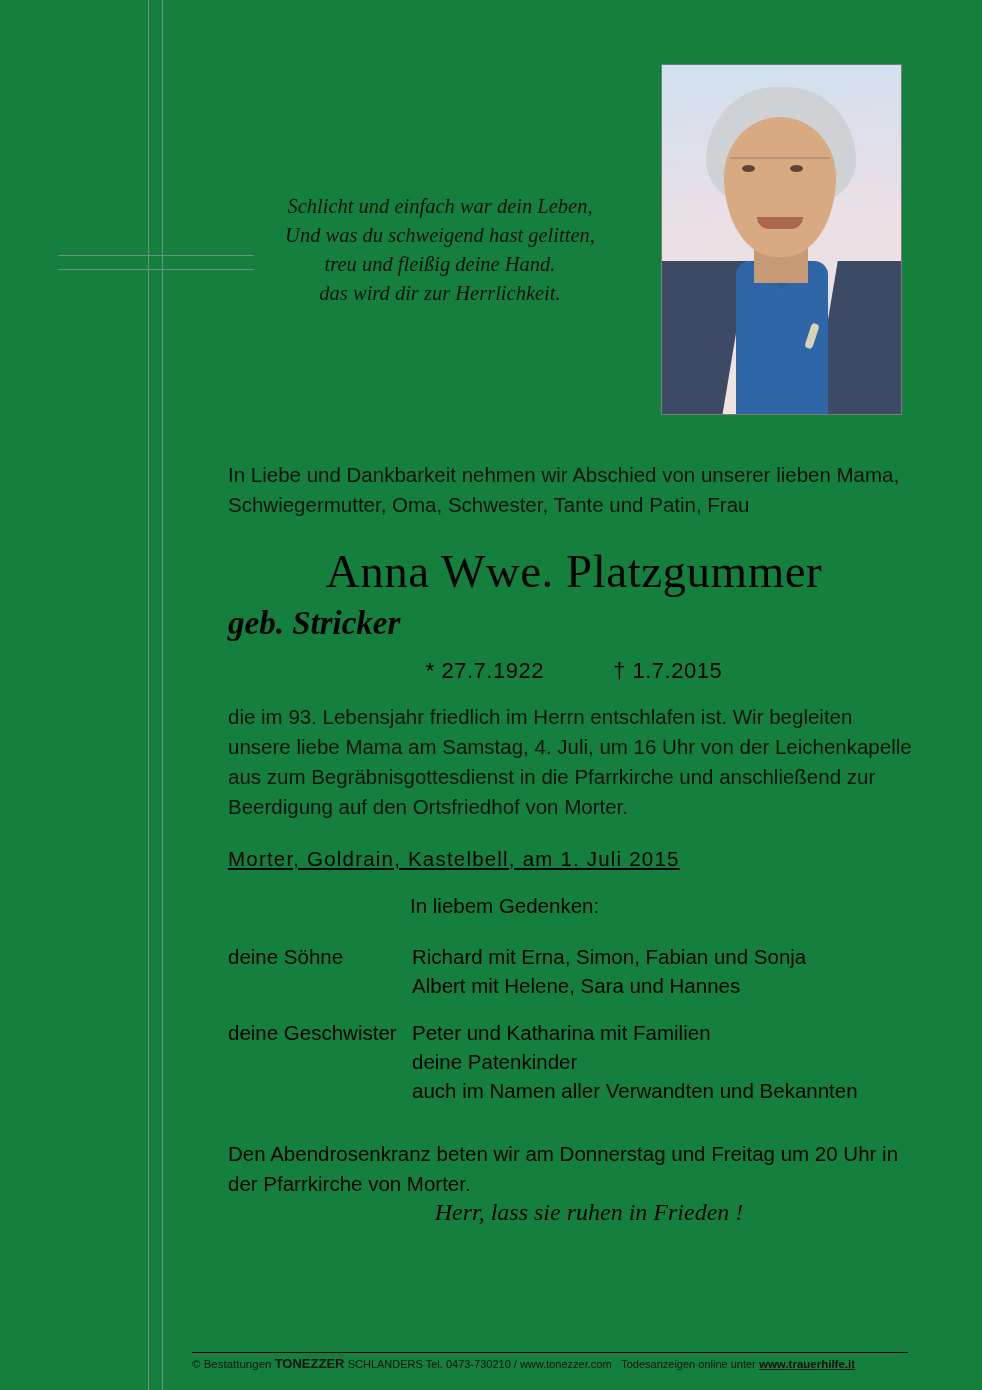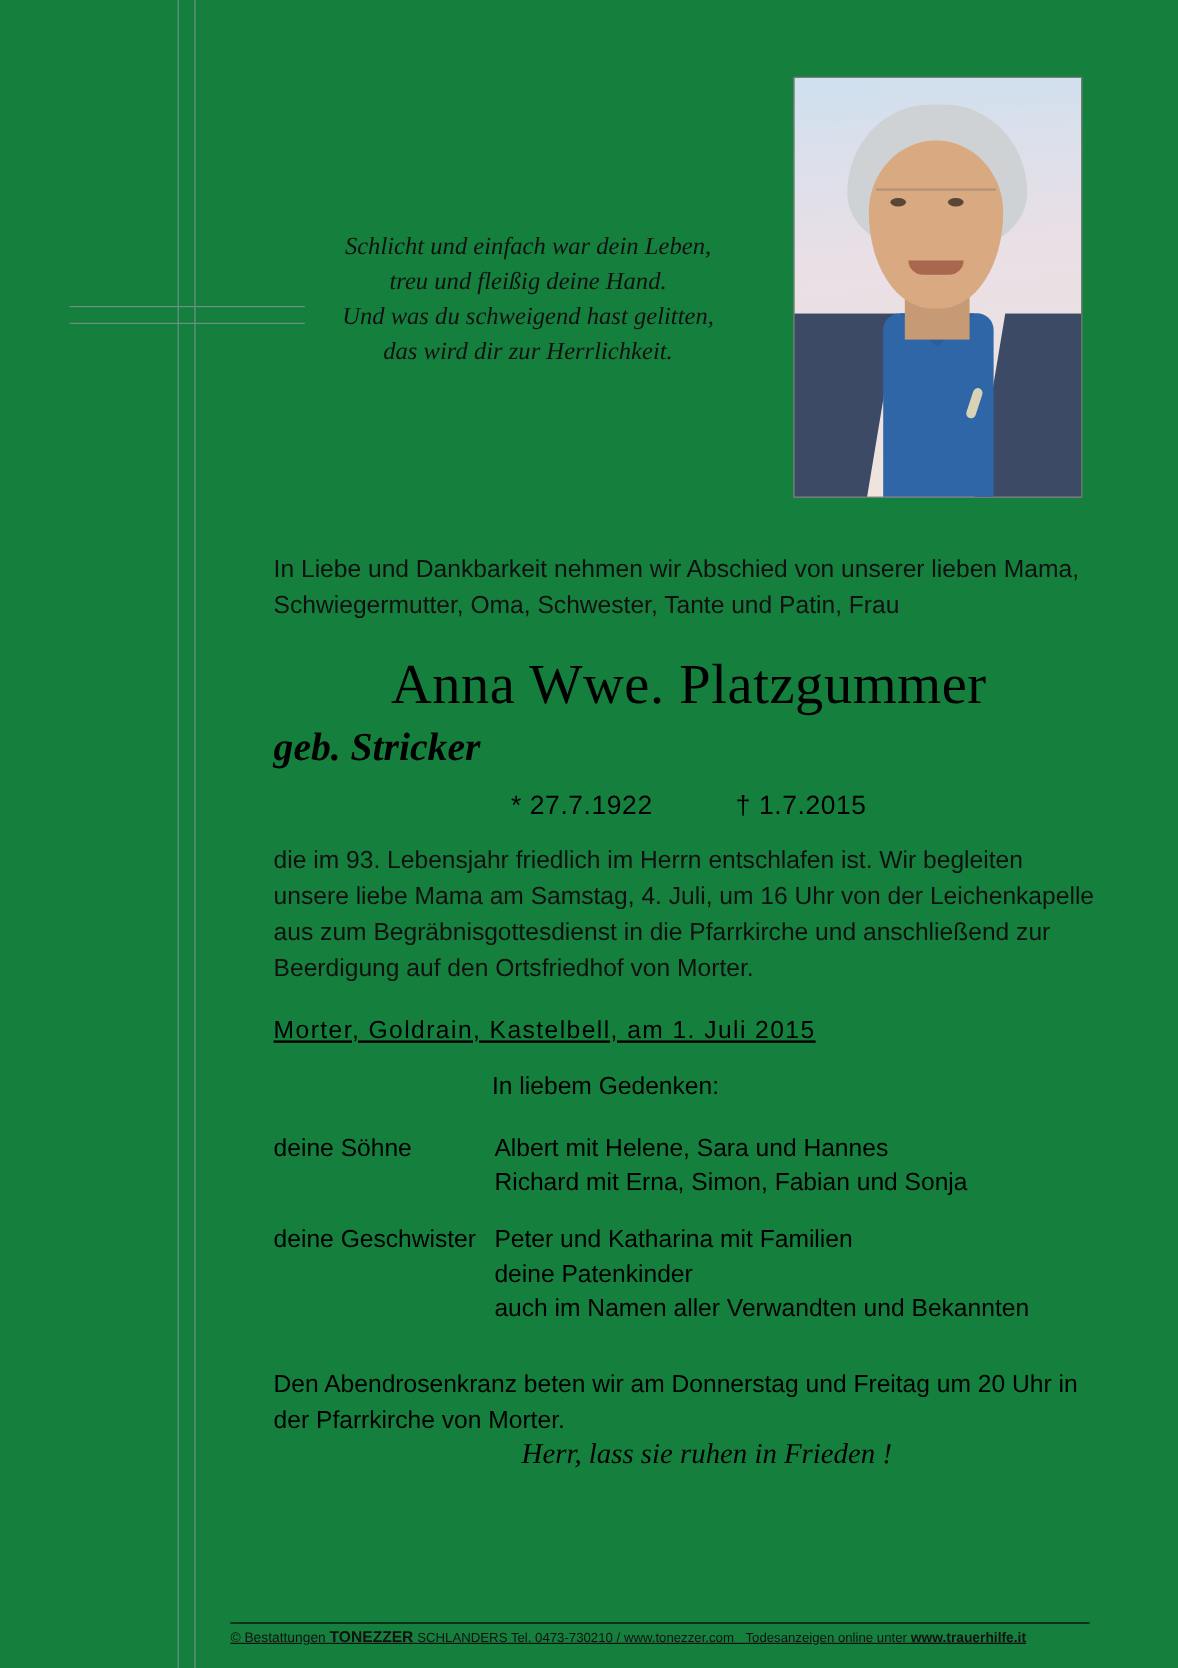--- a/index.html
+++ b/index.html
@@ -261,21 +261,20 @@
     background: #000;
   }
   .footer {
     position: absolute;
     left: 192px;
     top: 1356px;
     width: 740px;
     font-size: 11.5px;
     color: #111;
     white-space: nowrap;
-    text-decoration: underline;
   }
   .footer b { font-weight: bold; font-size: 13px; }
   .footer .small { font-size: 11px; }
   .footer u { text-decoration: underline; font-weight: bold; }
 </style>
 </head>
 <body>
 
 <div class="page">
 
@@ -294,22 +293,22 @@
     <div class="face"></div>
     <div class="glasses"></div>
     <div class="eye-l"></div>
     <div class="eye-r"></div>
     <div class="mouth"></div>
     <div class="brooch"></div>
   </div>
 
   <div class="poem">
     <div>Schlicht und einfach war dein Leben,</div>
+    <div>Und was du schweigend hast gelitten,</div>
     <div>treu und fleißig deine Hand.</div>
-    <div>Und was du schweigend hast gelitten,</div>
     <div>das wird dir zur Herrlichkeit.</div>
   </div>
 
   <div class="content">
     <div class="intro">In Liebe und Dankbarkeit nehmen wir Abschied von unserer lieben Mama, Schwiegermutter, Oma, Schwester, Tante und Patin, Frau</div>
 
     <div class="name">Anna Wwe. Platzgummer</div>
     <div class="maiden">geb. Stricker</div>
 
     <div class="dates">
@@ -321,22 +320,22 @@
     <div class="para">die im 93. Lebensjahr friedlich im Herrn entschlafen ist. Wir begleiten unsere liebe Mama am Samstag, 4. Juli, um 16 Uhr von der Leichenkapelle aus zum Begräbnisgottesdienst in die Pfarrkirche und anschließend zur Beerdigung auf den Ortsfriedhof von Morter.</div>
 
     <div class="place">Morter, Goldrain, Kastelbell, am 1. Juli 2015</div>
 
     <div class="gedenken">In liebem Gedenken:</div>
 
     <div class="family">
       <div class="fam-row">
         <div class="fam-label">deine Söhne</div>
         <div class="fam-values">
+          <div>Richard mit Erna, Simon, Fabian und Sonja</div>
           <div>Albert mit Helene, Sara und Hannes</div>
-          <div>Richard mit Erna, Simon, Fabian und Sonja</div>
         </div>
       </div>
       <div class="fam-row">
         <div class="fam-label">deine Geschwister</div>
         <div class="fam-values">
           <div>Peter und Katharina mit Familien</div>
           <div>deine Patenkinder</div>
           <div>auch im Namen aller Verwandten und Bekannten</div>
         </div>
       </div>

